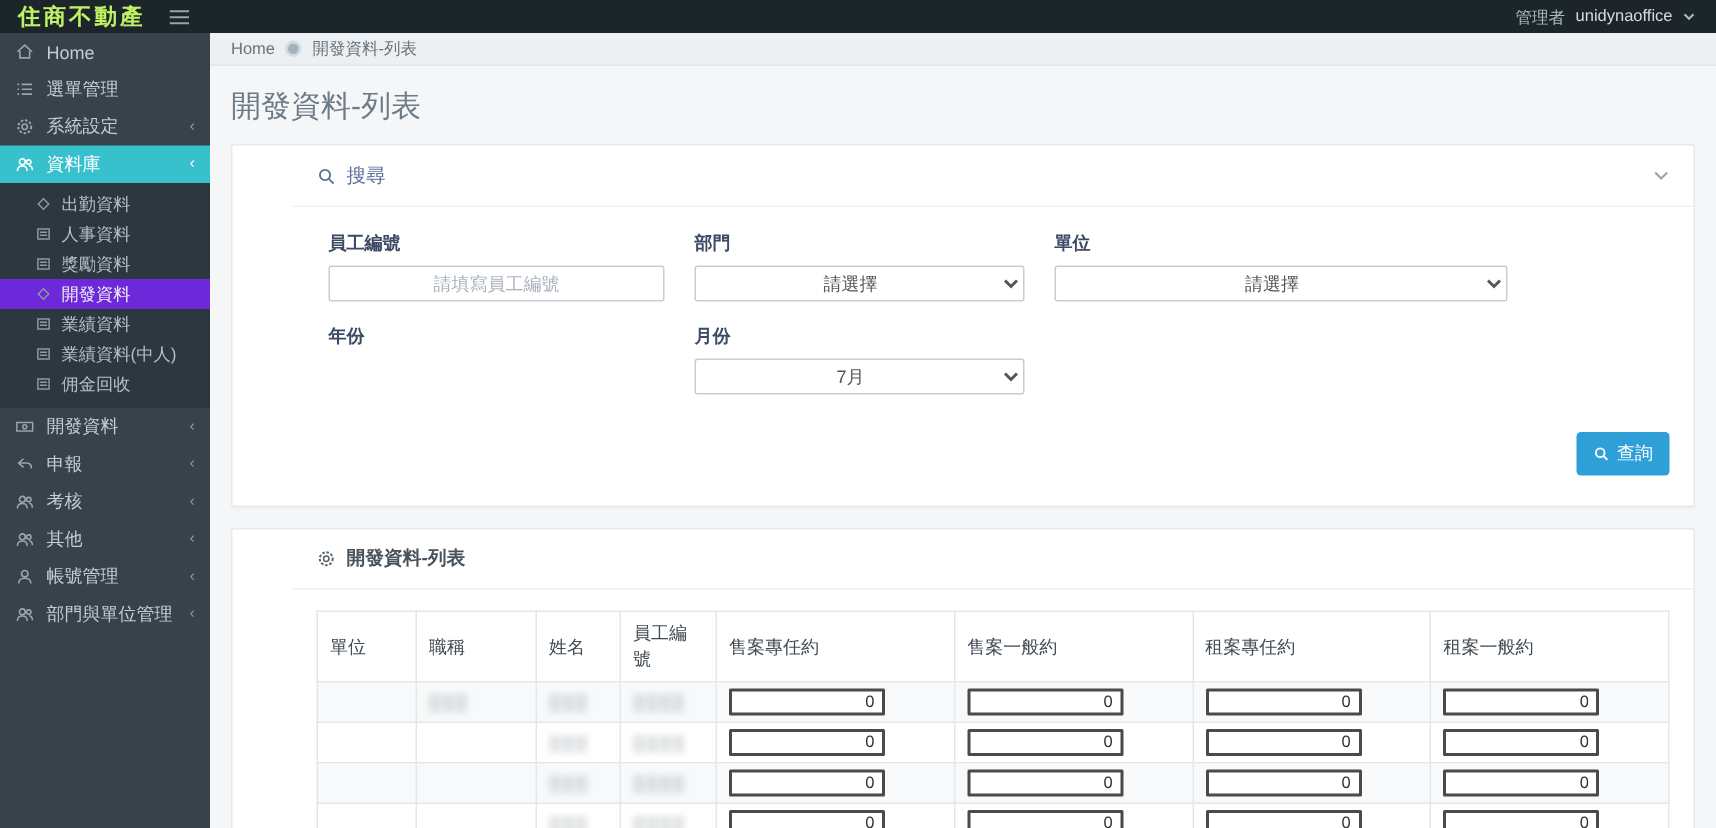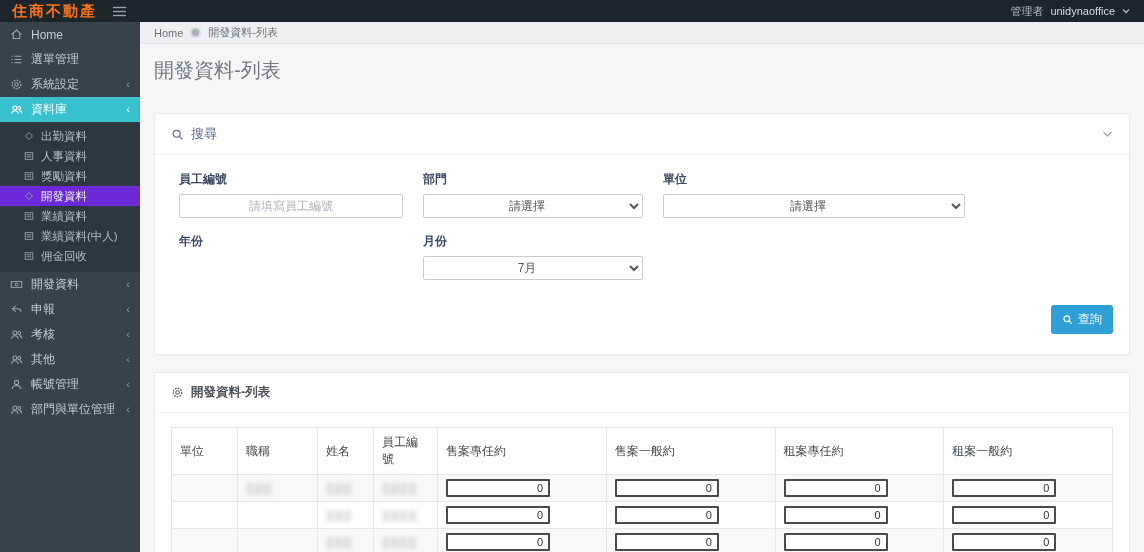--- a/index.html
+++ b/index.html
@@ -14,21 +14,21 @@
   svg { display: block; }
 
   
   .navbar {
     position: absolute; top: 0; left: 0; right: 0; height: 22px;
     background: var(--navbar-bg, #1c2529);
     display: flex; align-items: center;
     z-index: 10;
   }
   .brand {
-    color: #f97316; font-weight: bold; font-size: 15px; letter-spacing: 2px;
+    color: #bef264; font-weight: bold; font-size: 15px; letter-spacing: 2px;
     padding-left: 12px; white-space: nowrap;
   }
   .hamburger { margin-left: 16px; color: #97a3aa; cursor: pointer; }
   .nav-user {
     margin-left: auto; padding-right: 14px;
     display: flex; align-items: center; gap: 7px;
     font-size: 11px; color: #aeb9bf; cursor: pointer; text-align: right;
   }
   .nav-user .uname { color: #d4dce0; }
   .nav-user .caret { color: #aeb9bf; }
@@ -67,21 +67,21 @@
   }
   .crumb-dot {
     width: 7px; height: 7px; border-radius: 50%;
     background: #a3b1ba; box-shadow: 0 0 0 2px #d3dbe0;
     margin: 0 2px; flex: 0 0 auto;
   }
   .page-title { padding: 13px 14px 12px; font-size: 20px; color: #6e7b87; font-weight: normal; }
 
   .panel {
     background: #fff; border: 1px solid #e6eaec; border-radius: 2px;
-    margin: 17px 14px 14px; box-shadow: 0 1px 1px rgba(0,0,0,.03);
+    margin: 0 14px 14px; box-shadow: 0 1px 1px rgba(0,0,0,.03); padding-left: 40px;
   }
   .panel-head {
     display: flex; align-items: center; gap: 7px;
     padding: 11px 16px; border-bottom: 1px solid #eef1f3;
     font-size: 13px;
   }
   .search-head { color: #5b6e96; }
   .panel-head .spacer { flex: 1; }
   .collapse-chev { color: #9aa4ac; cursor: pointer; }
 

